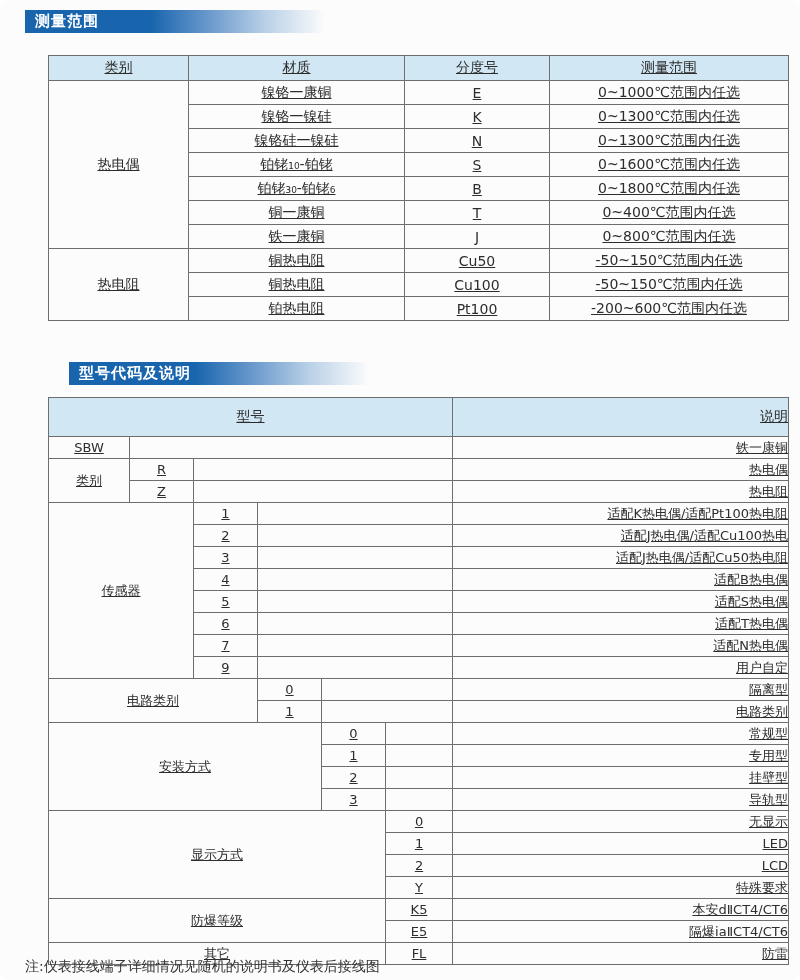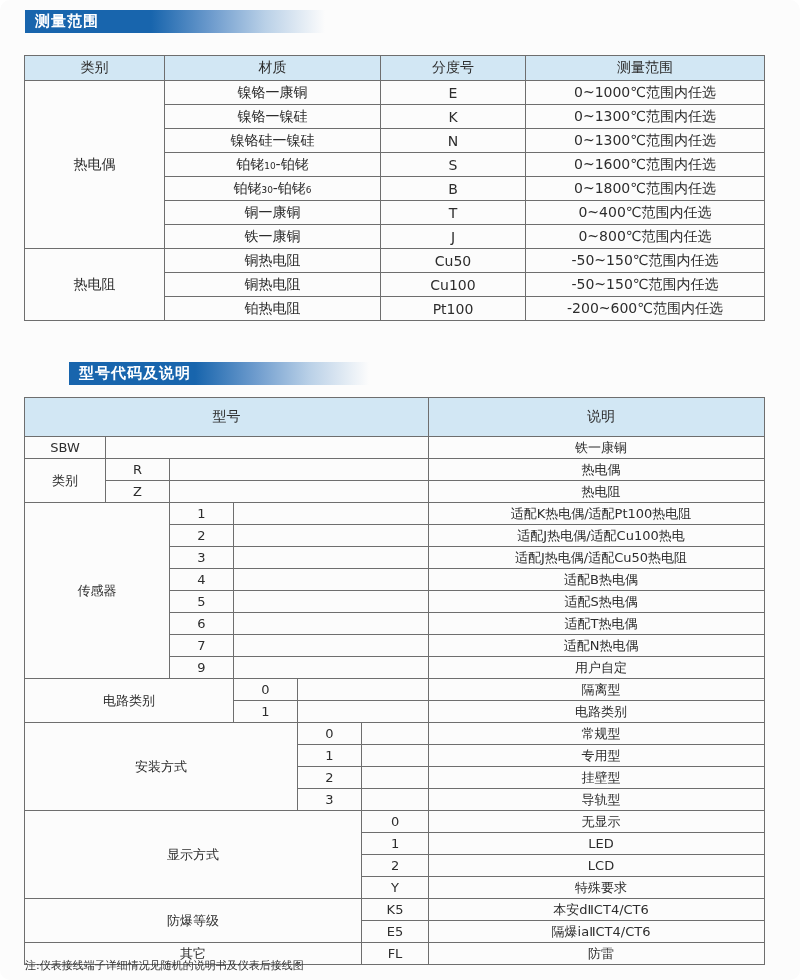--- a/index.html
+++ b/index.html
@@ -31,24 +31,25 @@
     color: #ffffff;
     font-weight: bold;
     font-size: 15px;
     letter-spacing: 1px;
   }
   #bar1 { top: 10px; }
   #bar2 { top: 362px; margin-left: 44px; }
 
   table {
     position: absolute;
-    left: 24px;
+    left: 48px;
     width: 740px;
     border-collapse: collapse;
     table-layout: fixed;
+    text-decoration: underline;
   }
   #t1 { top: 55px; }
   #t2 { top: 397px; }
 
   th, td {
     border: 1px solid #6e6e6e;
     text-align: center;
     vertical-align: middle;
     font-weight: normal;
     overflow: hidden;
@@ -57,28 +58,28 @@
   thead th {
     background: #d2e7f4;
     font-size: 14px;
     color: #2d2d2d;
   }
   #t1 thead th { height: 25px; }
   #t2 thead th { height: 39px; }
   #t1 td { height: 24px; font-size: 14px; margin-top: 6px; }
   #t2 td { height: 22px; font-size: 13px; }
   .desc, th.left {
-    text-align: center;
+    text-align: right;
     padding-left: 9px;
   }
   .footnote {
     position: absolute;
     left: 25px;
     top: 958px;
-    font-size: 11px;
+    font-size: 14px;
     color: #333333;
   }
 </style>
 </head>
 <body>
 
 <div class="page">
 
   <div class="title-bar" id="bar1">
     <span class="title-text">测量范围</span>

